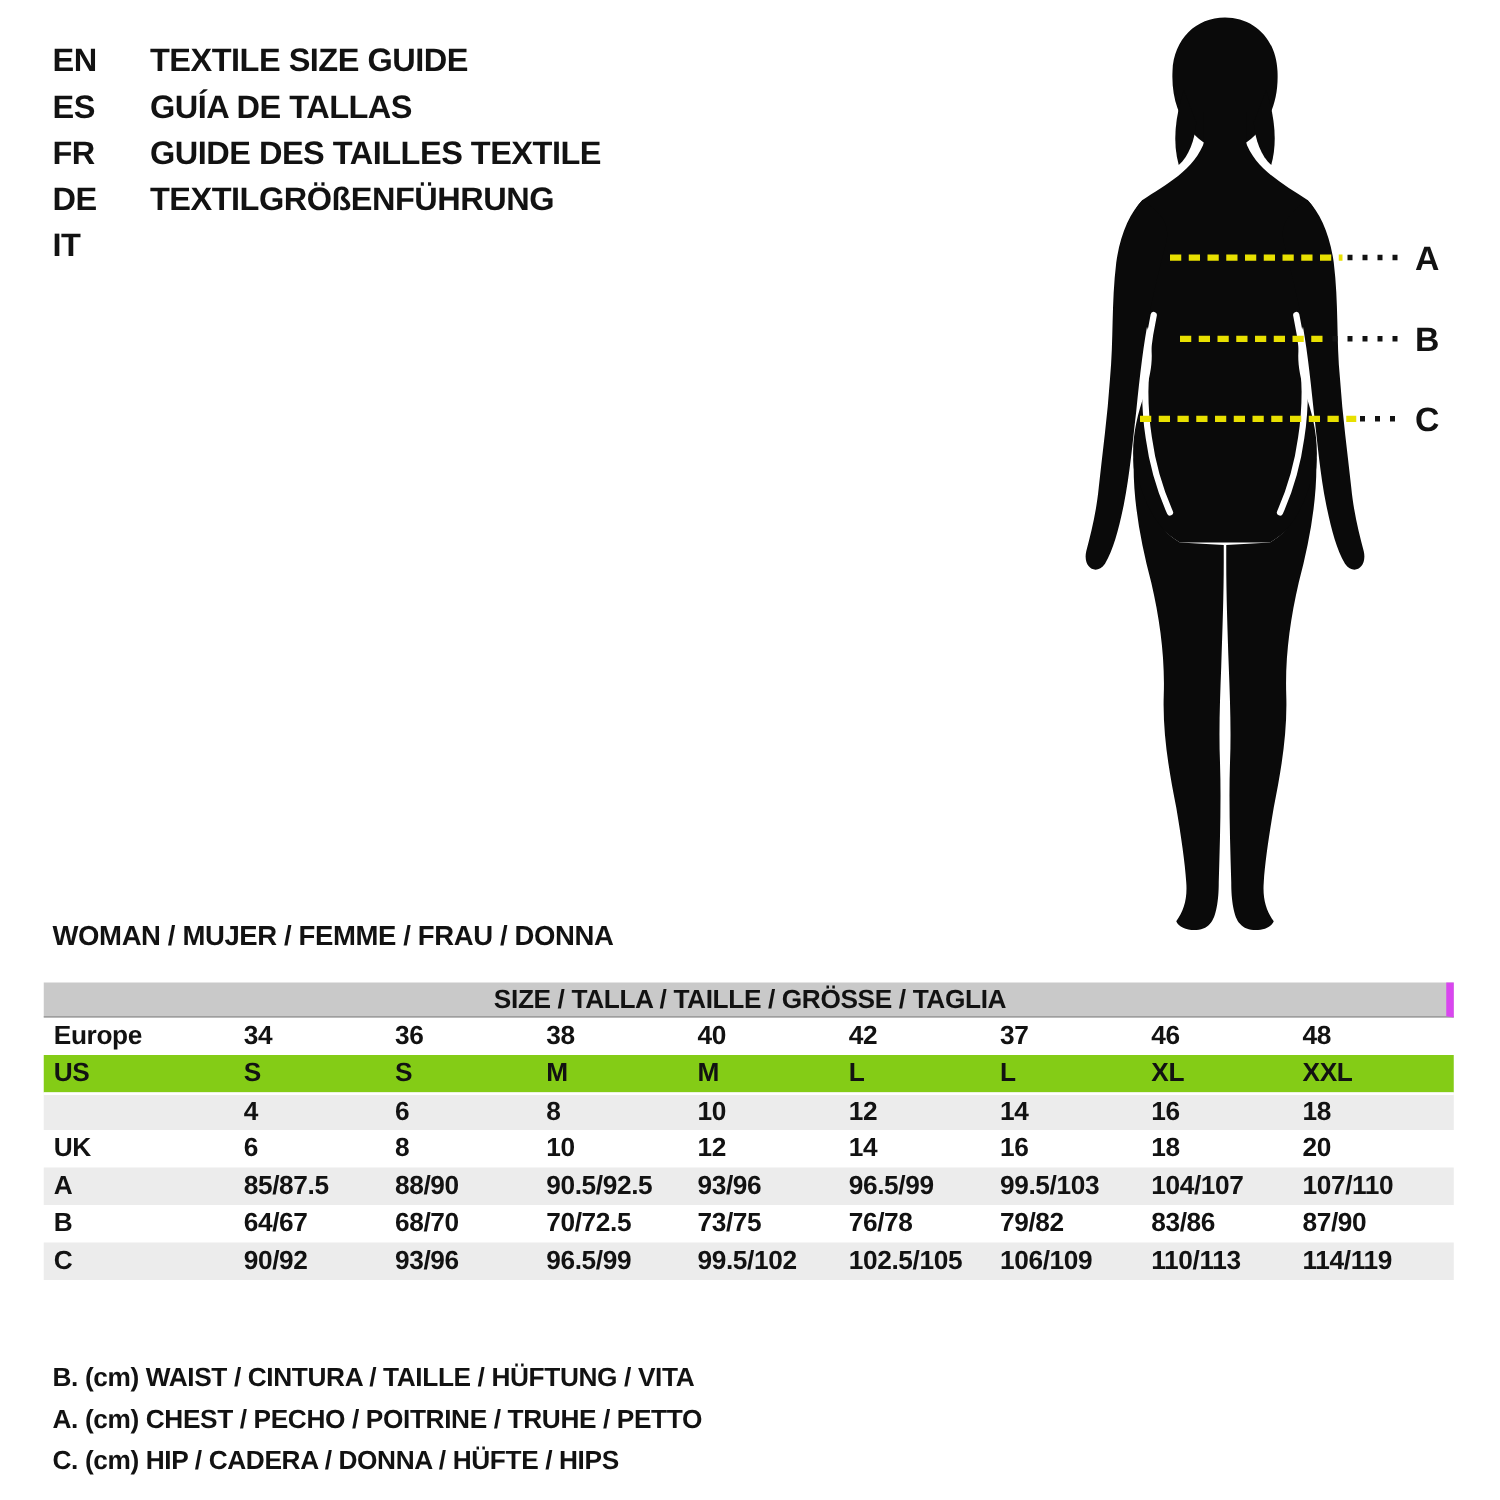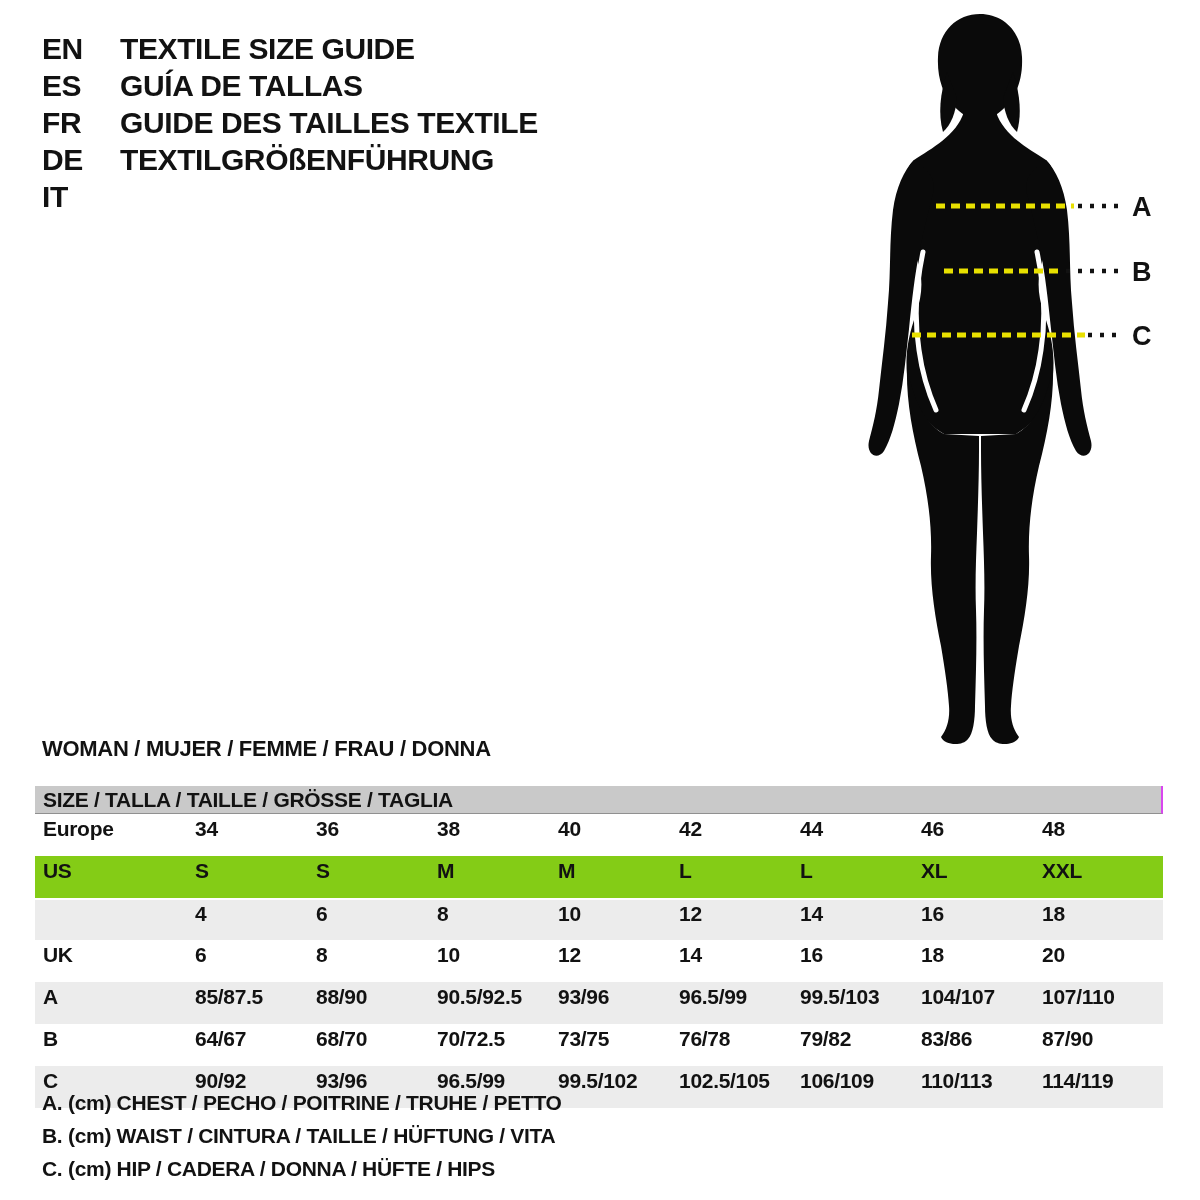--- a/index.html
+++ b/index.html
@@ -6,38 +6,38 @@
   body{
     width:1200px;height:1200px;background:#ffffff;position:relative;
     font-family:"Liberation Sans", sans-serif;color:#121212;
     -webkit-font-smoothing:antialiased;
   }
   .page{position:absolute;inset:0;}
 
   
   .lang-block{position:absolute;left:42px;top:30px;}
   .lang-row{display:flex;height:37px;align-items:center;
-    font-size:30px;font-weight:bold;letter-spacing:-0.4px;white-space:nowrap;}
+    font-size:26px;font-weight:bold;letter-spacing:-0.4px;white-space:nowrap;}
   .lang-code{width:78px;flex:0 0 78px;}
 
   
   .figure-wrap{position:absolute;left:850px;top:0;width:350px;height:760px;}
   .figure-wrap svg{display:block;}
   .measure-label{font-family:"Liberation Sans",sans-serif;font-size:27px;font-weight:bold;fill:#121212;}
 
   
   .gender-line{position:absolute;left:42px;top:736px;font-size:22px;
     font-weight:bold;letter-spacing:-0.3px;white-space:nowrap;}
 
   
   .size-table{position:absolute;left:35px;top:786px;width:1128px;
     font-size:21px;font-weight:bold;letter-spacing:-0.3px;}
   .thead{height:28px;line-height:28px;background:#c9c9c9;padding-left:8px;
-    border-bottom:1px solid #909090;border-right:2px solid #d946ef;box-sizing:border-box;}
-  .trow{display:flex;height:42px;line-height:30px;box-sizing:border-box;}
+    border-bottom:1px solid #909090;border-right:6px solid #d946ef;box-sizing:border-box;text-align:center;}
+  .trow{display:flex;height:30px;line-height:30px;box-sizing:border-box;}
   .trow.shaded{background:#ececec;}
   .trow.shaded + .trow.shaded{border-top:2px solid #ffffff;line-height:27px;}
   .tlabel{flex:0 0 152px;padding-left:8px;text-align:left;}
   .tcell{flex:1;text-align:left;}
 
   
   .legend{position:absolute;left:42px;top:1086px;}
   .legend-row{height:33px;line-height:33px;font-size:21px;font-weight:bold;
     letter-spacing:-0.3px;white-space:nowrap;}
 </style>
@@ -112,21 +112,21 @@
   <div class="size-table">
     <div class="thead" style="background: rgb(201, 201, 201);">SIZE / TALLA / TAILLE / GRÖSSE / TAGLIA</div>
     <div>
         <div class="trow">
           <div class="tlabel">Europe</div>
           <div class="tcell">34</div>
           <div class="tcell">36</div>
           <div class="tcell">38</div>
           <div class="tcell">40</div>
           <div class="tcell">42</div>
-          <div class="tcell">44</div>
+          <div class="tcell">37</div>
           <div class="tcell">46</div>
           <div class="tcell">48</div>
         </div>
         <div class="trow shaded" style="background: #84cc16;">
           <div class="tlabel">US</div>
           <div class="tcell">S</div>
           <div class="tcell">S</div>
           <div class="tcell">M</div>
           <div class="tcell">M</div>
           <div class="tcell">L</div>
@@ -186,18 +186,18 @@
           <div class="tcell">99.5/102</div>
           <div class="tcell">102.5/105</div>
           <div class="tcell">106/109</div>
           <div class="tcell">110/113</div>
           <div class="tcell">114/119</div>
         </div>
       </div>
   </div>
 
   <div class="legend">
+    <div class="legend-row">B. (cm) WAIST / CINTURA / TAILLE / HÜFTUNG / VITA</div>
     <div class="legend-row">A. (cm) CHEST / PECHO / POITRINE / TRUHE / PETTO</div>
-    <div class="legend-row">B. (cm) WAIST / CINTURA / TAILLE / HÜFTUNG / VITA</div>
     <div class="legend-row">C. (cm) HIP / CADERA / DONNA / HÜFTE / HIPS</div>
   </div>
 
 </div>
 
 </body></html>

